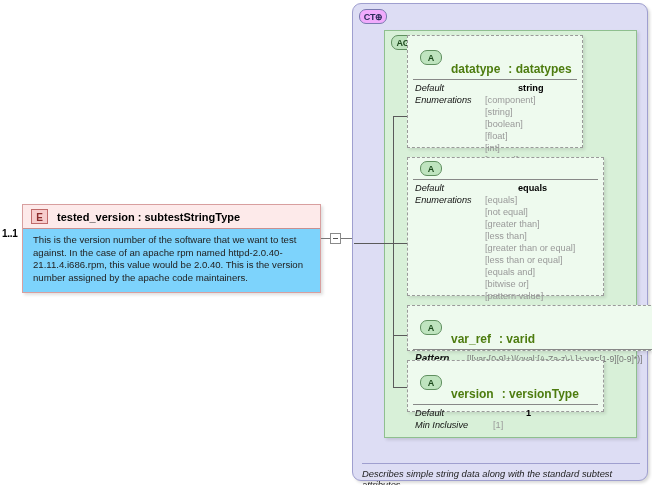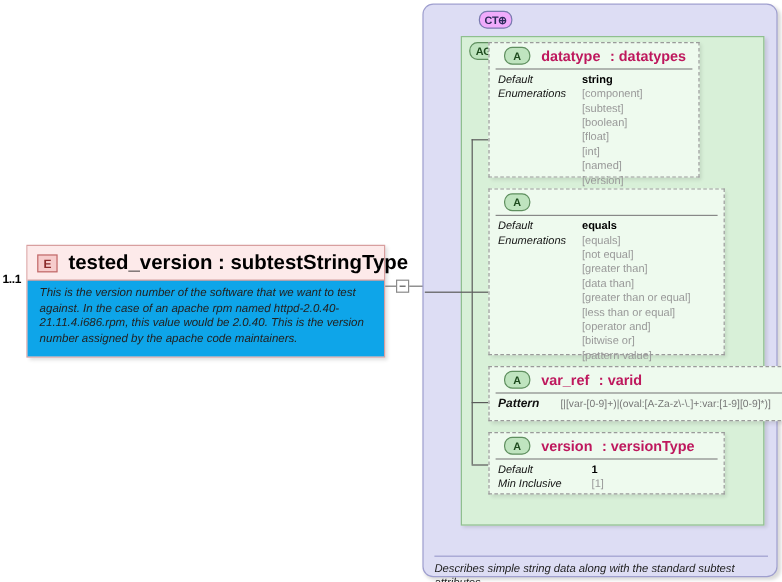--- a/index.html
+++ b/index.html
@@ -41,32 +41,31 @@
     color: #8b2b2b;
     font-size: 10px;
     font-weight: bold;
     line-height: 15px;
     text-align: center;
     margin-right: 9px;
     box-sizing: border-box;
     flex: none;
   }
   #element-title {
-    font-size: 17px;
+    font-size: 11px;
     font-weight: bold;
     color: #000000;
     white-space: nowrap;
   }
   #element-doc {
     padding: 5px 8px 7px 10px;
     font-size: 9.6px;
-    font-style: italic;
     color: #222222;
     line-height: 1.32;
-    background: #0ea5e9;
+    background: #7dd3fc;
   }
   #cardinality {
     position: absolute;
     left: 2px;
     top: 228px;
     font-size: 10px;
     font-weight: bold;
     color: #000;
     letter-spacing: -0.3px;
   }
@@ -134,21 +133,20 @@
     background: #f0abfc;
     color: #2a2a5a;
     font-size: 9px;
     font-weight: bold;
     line-height: 14px;
     text-align: center;
     margin-right: 9px;
     box-sizing: border-box;
     flex: none;
     letter-spacing: -0.4px;
-    margin-left: 40px;
   }
   #ct-title {
     font-size: 12.5px;
     font-weight: bold;
     color: #000000;
     white-space: nowrap;
   }
 
   
   #ag-box {
@@ -223,22 +221,23 @@
     font-weight: bold;
     line-height: 14px;
     text-align: center;
     margin-right: 9px;
     box-sizing: border-box;
     flex: none;
   }
   .attr-title {
     font-size: 12px;
     font-weight: bold;
-    color: #be185d;
+    color: #4d7c0f;
     white-space: nowrap;
+    margin-top: 23px;
   }
   .attr-title .gap { display:inline-block; width: 8px; }
   .attr-body {
     padding: 3px 4px 4px 7px;
     display: flex;
   }
   .facet-labels {
     font-size: 9.2px;
     font-style: italic;
     color: #111;
@@ -246,20 +245,21 @@
     flex: none;
   }
   .facet-values {
     font-size: 9.2px;
     color: #999999;
     line-height: 1.3;
   }
   .facet-values .first {
     color: #000000;
     font-weight: bold;
+    margin-left: 33px;
   }
   .lw-70 { width: 70px; }
   .lw-78 { width: 78px; }
   .pattern-body {
     padding: 3px 4px 3px 7px;
     display: flex;
     align-items: baseline;
   }
   .pattern-label {
     font-size: 10px;
@@ -330,21 +330,21 @@
         <div class="attr-title"><span>datatype</span><span class="gap"></span><span>: datatypes</span></div>
       </div>
       <div class="attr-body">
         <div class="facet-labels lw-70">
           <div>Default</div>
           <div>Enumerations</div>
         </div>
         <div class="facet-values">
           <div class="first">string</div>
           <div>[component]</div>
-          <div>[subtest]</div>
+          <div>[string]</div>
           <div>[boolean]</div>
           <div>[float]</div>
           <div>[int]</div>
           <div>[named]</div>
           <div>[version]</div>
         </div>
       </div>
     </div>
 
     <div class="attr-box" style="left:22px; top:126px; width:197px; height:139px;">
@@ -354,24 +354,24 @@
       <div class="attr-body">
         <div class="facet-labels lw-70">
           <div>Default</div>
           <div>Enumerations</div>
         </div>
         <div class="facet-values">
           <div class="first">equals</div>
           <div>[equals]</div>
           <div>[not equal]</div>
           <div>[greater than]</div>
-          <div>[data than]</div>
+          <div>[less than]</div>
           <div>[greater than or equal]</div>
           <div>[less than or equal]</div>
-          <div>[operator and]</div>
+          <div>[equals and]</div>
           <div>[bitwise or]</div>
           <div>[pattern value]</div>
         </div>
       </div>
     </div>
 
     <div class="attr-box" style="left:22px; top:274px; width:259px; height:46px;">
       <div class="attr-header">
         <div class="icon-a">A</div>
         <div class="attr-title"><span>var_ref</span><span class="gap"></span><span>: varid</span></div>

